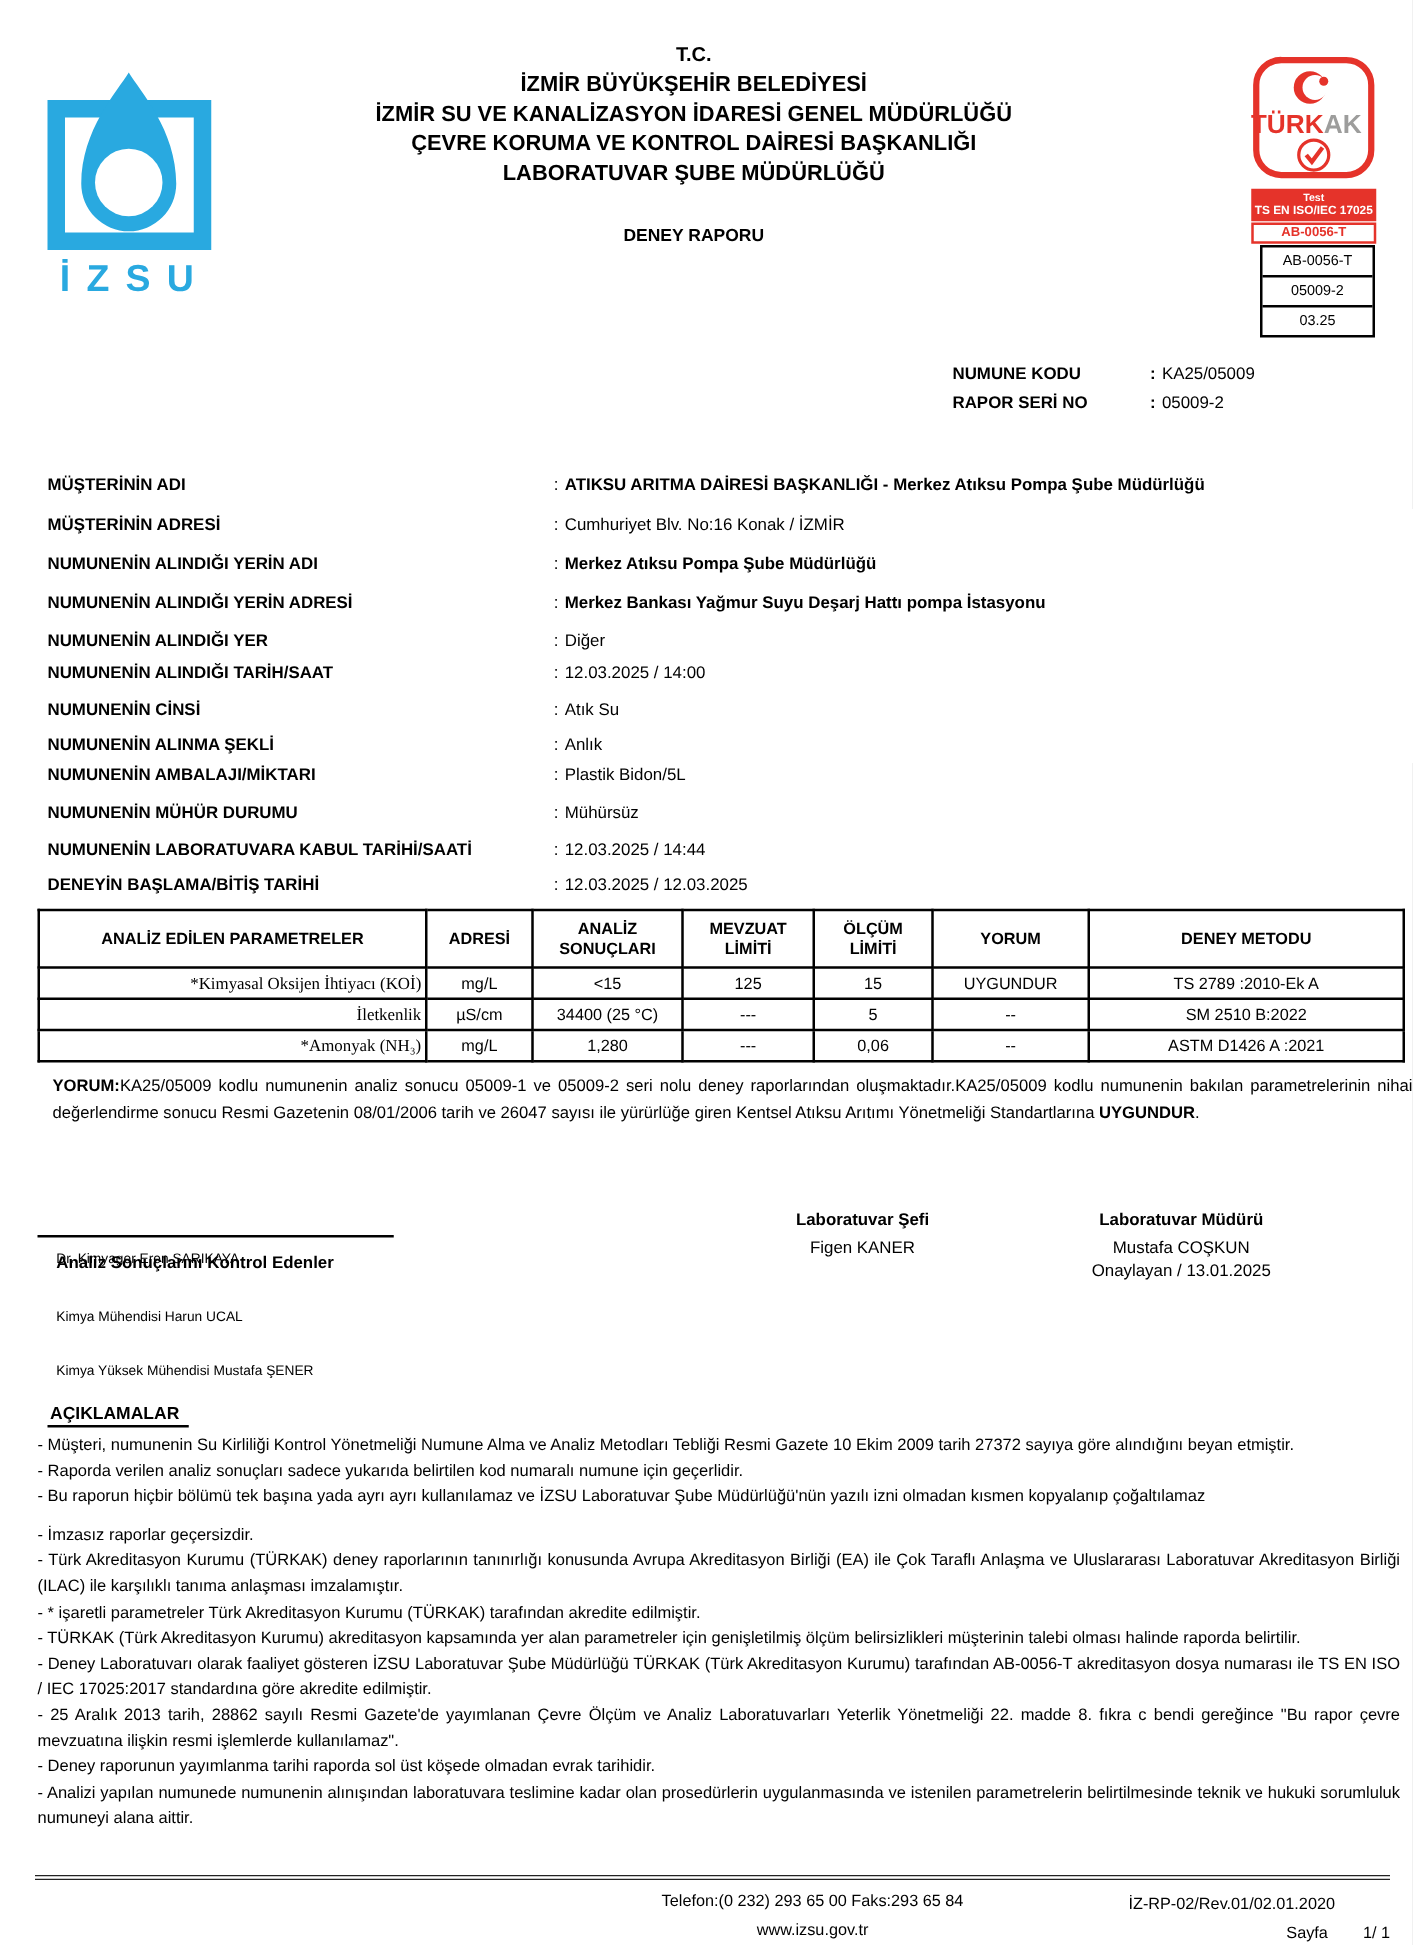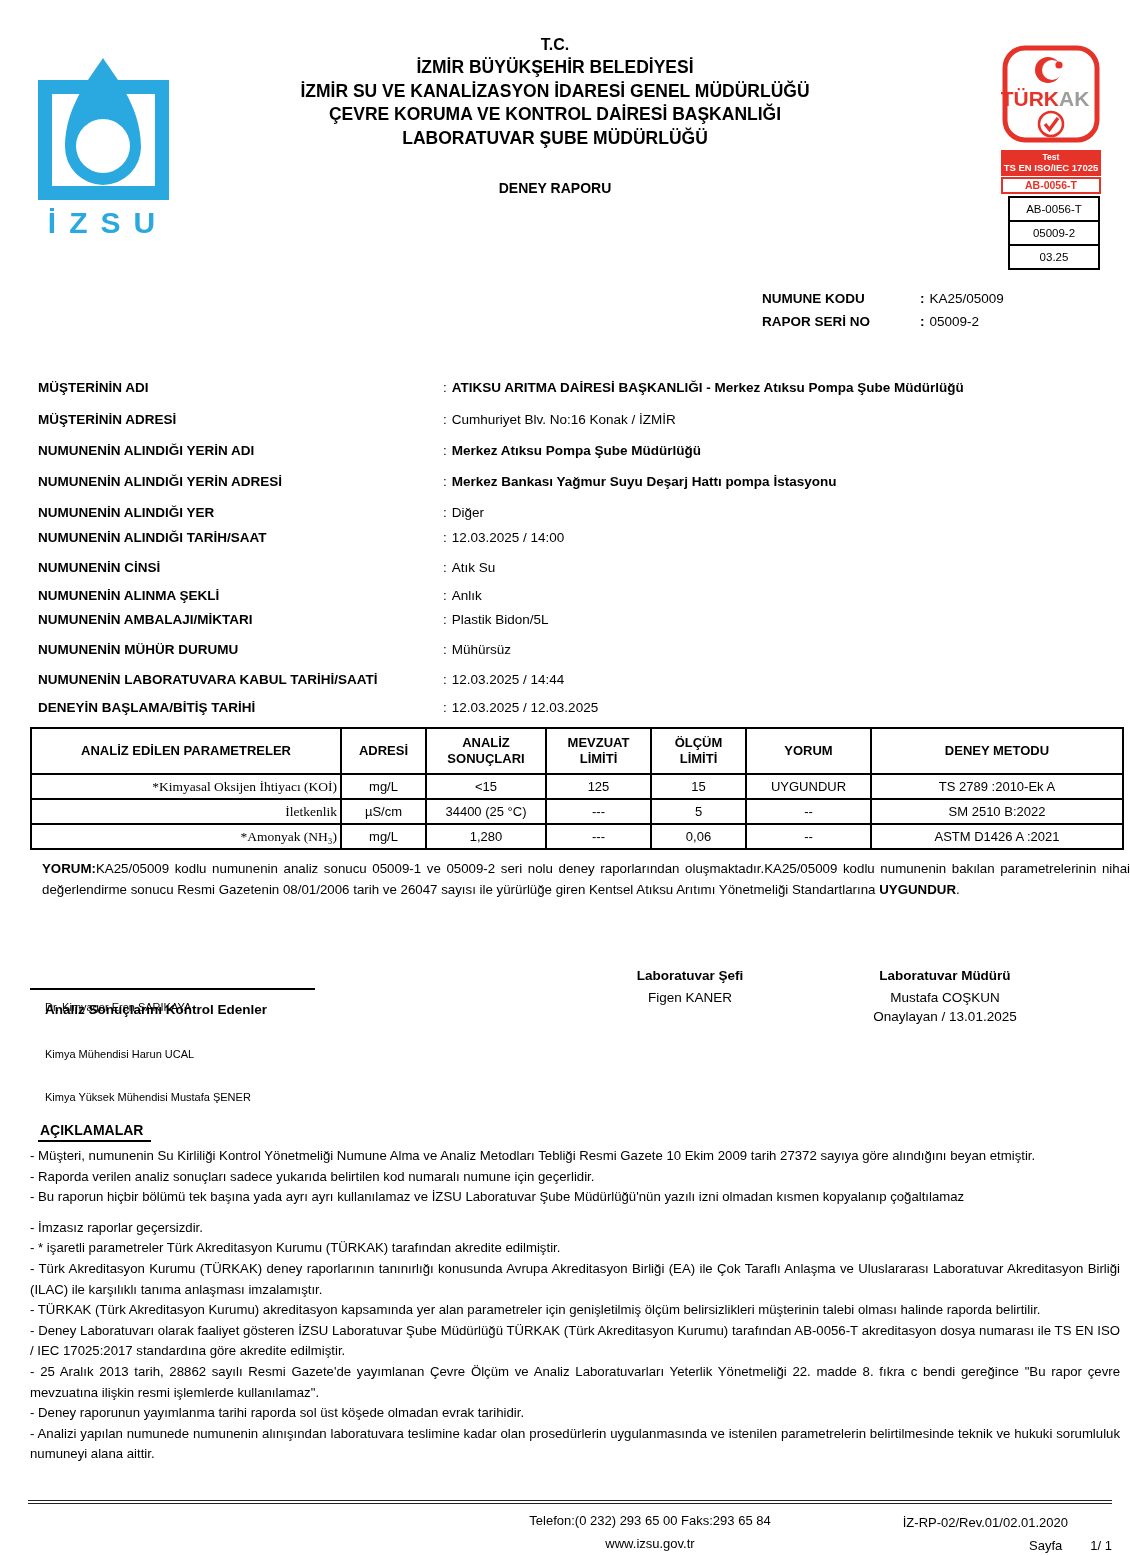--- a/index.html
+++ b/index.html
@@ -218,22 +218,22 @@
     <div class="sig-name">Mustafa COŞKUN</div>
     <div class="sig-approval">Onaylayan / 13.01.2025</div>
   </div>
 
   <div class="notes-title">AÇIKLAMALAR</div>
   <div class="notes">
     <p>- Müşteri, numunenin Su Kirliliği Kontrol Yönetmeliği Numune Alma ve Analiz Metodları Tebliği Resmi Gazete 10 Ekim 2009 tarih 27372 sayıya göre alındığını beyan etmiştir.</p>
     <p>- Raporda verilen analiz sonuçları sadece yukarıda belirtilen kod numaralı numune için geçerlidir.</p>
     <p>- Bu raporun hiçbir bölümü tek başına yada ayrı ayrı kullanılamaz ve İZSU Laboratuvar Şube Müdürlüğü'nün yazılı izni olmadan kısmen kopyalanıp çoğaltılamaz</p>
     <p class="gap">- İmzasız raporlar geçersizdir.</p>
+    <p>- Türk Akreditasyon Kurumu (TÜRKAK) deney raporlarının tanınırlığı konusunda Avrupa Akreditasyon Birliği (EA) ile Çok Taraflı Anlaşma ve Uluslararası Laboratuvar Akreditasyon Birliği (ILAC) ile karşılıklı tanıma anlaşması imzalamıştır.</p>
     <p>- * işaretli parametreler Türk Akreditasyon Kurumu (TÜRKAK) tarafından akredite edilmiştir.</p>
-    <p>- Türk Akreditasyon Kurumu (TÜRKAK) deney raporlarının tanınırlığı konusunda Avrupa Akreditasyon Birliği (EA) ile Çok Taraflı Anlaşma ve Uluslararası Laboratuvar Akreditasyon Birliği (ILAC) ile karşılıklı tanıma anlaşması imzalamıştır.</p>
     <p>- TÜRKAK (Türk Akreditasyon Kurumu) akreditasyon kapsamında yer alan parametreler için genişletilmiş ölçüm belirsizlikleri müşterinin talebi olması halinde raporda belirtilir.</p>
     <p>- Deney Laboratuvarı olarak faaliyet gösteren İZSU Laboratuvar Şube Müdürlüğü TÜRKAK (Türk Akreditasyon Kurumu) tarafından AB-0056-T akreditasyon dosya numarası ile TS EN ISO / IEC 17025:2017 standardına göre akredite edilmiştir.</p>
     <p>- 25 Aralık 2013 tarih, 28862 sayılı Resmi Gazete'de yayımlanan Çevre Ölçüm ve Analiz Laboratuvarları Yeterlik Yönetmeliği 22. madde 8. fıkra c bendi gereğince "Bu rapor çevre mevzuatına ilişkin resmi işlemlerde kullanılamaz".</p>
     <p>- Deney raporunun yayımlanma tarihi raporda sol üst köşede olmadan evrak tarihidir.</p>
     <p>- Analizi yapılan numunede numunenin alınışından laboratuvara teslimine kadar olan prosedürlerin uygulanmasında ve istenilen parametrelerin belirtilmesinde teknik ve hukuki sorumluluk numuneyi alana aittir.</p>
   </div>
 
   <div class="footer-rule"></div>
   <div class="f-left">
     <div>Adres: Gaziler Caddesi No:373 Halkapınar 35110 İZMİR</div>

